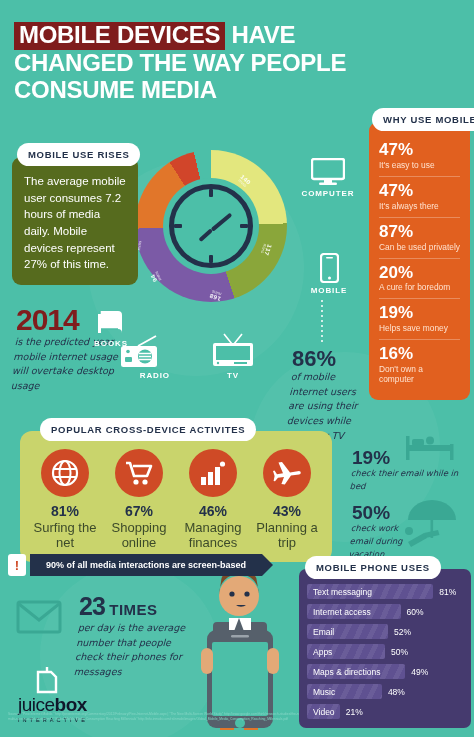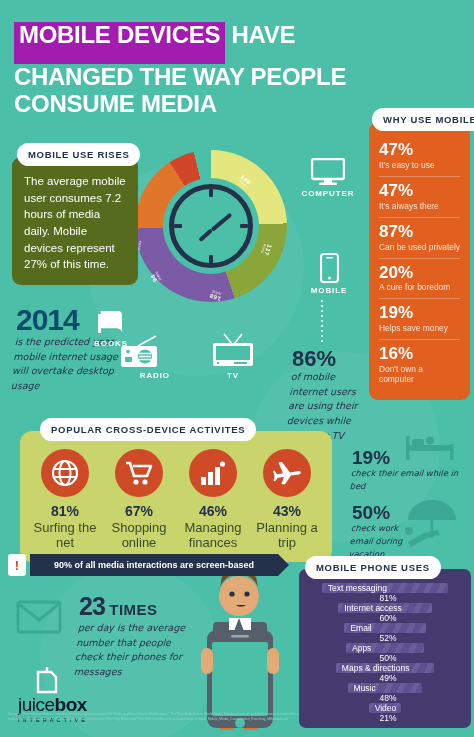--- a/index.html
+++ b/index.html
@@ -13,22 +13,22 @@
   .stage { position: relative; width: 474px; height: 737px; background: #4cbfa8; overflow: hidden; }
 
   
   .headline {
     position: absolute; left: 14px; top: 22px; width: 350px;
     font-weight: bold; font-size: 24px; line-height: 1.12;
     color: #ffffff; letter-spacing: -0.3px;
   }
   .hl-line { display: block; }
   .hl-hi {
-    background: #a21caf; color: #ffffff;
-    padding: 1px 5px 17px 5px; display: inline-block; line-height: 1.0;
+    background: #7f1d1d; color: #ffffff;
+    padding: 1px 5px 3px 5px; display: inline-block; line-height: 1.0;
   }
 
   
   .tab {
     background: #ffffff; color: #23314a;
     font-size: 9.5px; font-weight: bold; letter-spacing: 0.7px;
     padding: 6px 11px 6px 11px; border-radius: 13px;
     display: inline-block; white-space: nowrap;
   }
 
@@ -48,21 +48,21 @@
   #use-rises { position: absolute; left: 12px; top: 143px; width: 126px; }
   #use-rises .tab { position: relative; z-index: 3; margin-left: 5px; }
   .rises-box {
     background: #566b1e; border-radius: 9px; margin-top: -9px;
     padding: 16px 12px 12px 12px; color: #ffffff;
     font-size: 11.5px; line-height: 1.45; position: relative; z-index: 2;
   }
 
   
   #year-block { position: absolute; left: 16px; top: 305px; width: 110px; }
-  .year-num { font-size: 30px; font-weight: bold; color: #0c4a6e; letter-spacing: -1px; line-height: 1; }
+  .year-num { font-size: 30px; font-weight: bold; color: #7f1d1d; letter-spacing: -1px; line-height: 1; }
   .hand {
     font-family: "DejaVu Sans", sans-serif; font-style: italic;
     color: #23314a; font-size: 9.5px; line-height: 1.55;
     transform: skewX(-5deg); transform-origin: left top;
   }
 
   
   #donut-wrap { position: absolute; left: 130px; top: 150px; width: 160px; height: 160px; }
   .halo { position: absolute; border-radius: 50%; background: rgba(255,255,255,0.045); }
   .donut { position: absolute; left: 5px; top: 0; width: 152px; height: 152px; border-radius: 50%; }
@@ -118,38 +118,38 @@
   .es-lbl { font-size: 8.4px; }
 
   
   #banner { position: absolute; left: 8px; top: 554px; height: 22px; display: flex; align-items: stretch; z-index: 6; }
   .bang {
     width: 18px; background: #ffffff; border-radius: 3px; color: #cf4a26;
     font-weight: bold; font-size: 13px; display: flex; align-items: center; justify-content: center; margin-right: 4px;
   }
   .banner-body {
     background: #23314a; color: #ffffff; font-size: 9px; font-weight: bold;
-    display: flex; align-items: center; padding: 0 24px; position: relative;
+    display: flex; align-items: center; padding: 0 16px; position: relative;
   }
   .banner-body:after {
     content: ""; position: absolute; right: -11px; top: 0;
     border-top: 11px solid transparent; border-bottom: 11px solid transparent; border-left: 11px solid #23314a;
   }
 
   
   #times23 { position: absolute; left: 79px; top: 592px; width: 120px; }
   .t23-head { color: #23314a; }
   .t23-num { font-size: 25px; font-weight: bold; letter-spacing: -1px; }
   .t23-word { font-size: 15px; font-weight: bold; letter-spacing: 0.5px; }
 
   
   #uses { position: absolute; left: 299px; top: 556px; width: 172px; }
   #uses .tab { position: relative; z-index: 3; margin-left: 6px; }
   .uses-box { background: #453a6e; border-radius: 7px; margin-top: -10px; padding: 14px 8px 8px 8px; position: relative; z-index: 2; }
-  .uses-row { display: flex; align-items: center; height: 17px; margin-bottom: 3px; flex-direction: column; }
+  .uses-row { display: flex; align-items: center; height: 17px; margin-bottom: 3px; }
   .uses-bar {
     background: #5f5191; height: 15px; border-radius: 2px;
     display: flex; align-items: center; padding-left: 6px;
     color: #ffffff; font-size: 8.5px; white-space: nowrap;
     background-image: repeating-linear-gradient(115deg, rgba(255,255,255,.07) 0 5px, transparent 5px 12px);
   }
   .uses-val { font-size: 8.5px; color: #ffffff; margin-left: 6px; }
 
   
   #logo { position: absolute; left: 18px; top: 666px; color: #0f172a; }

